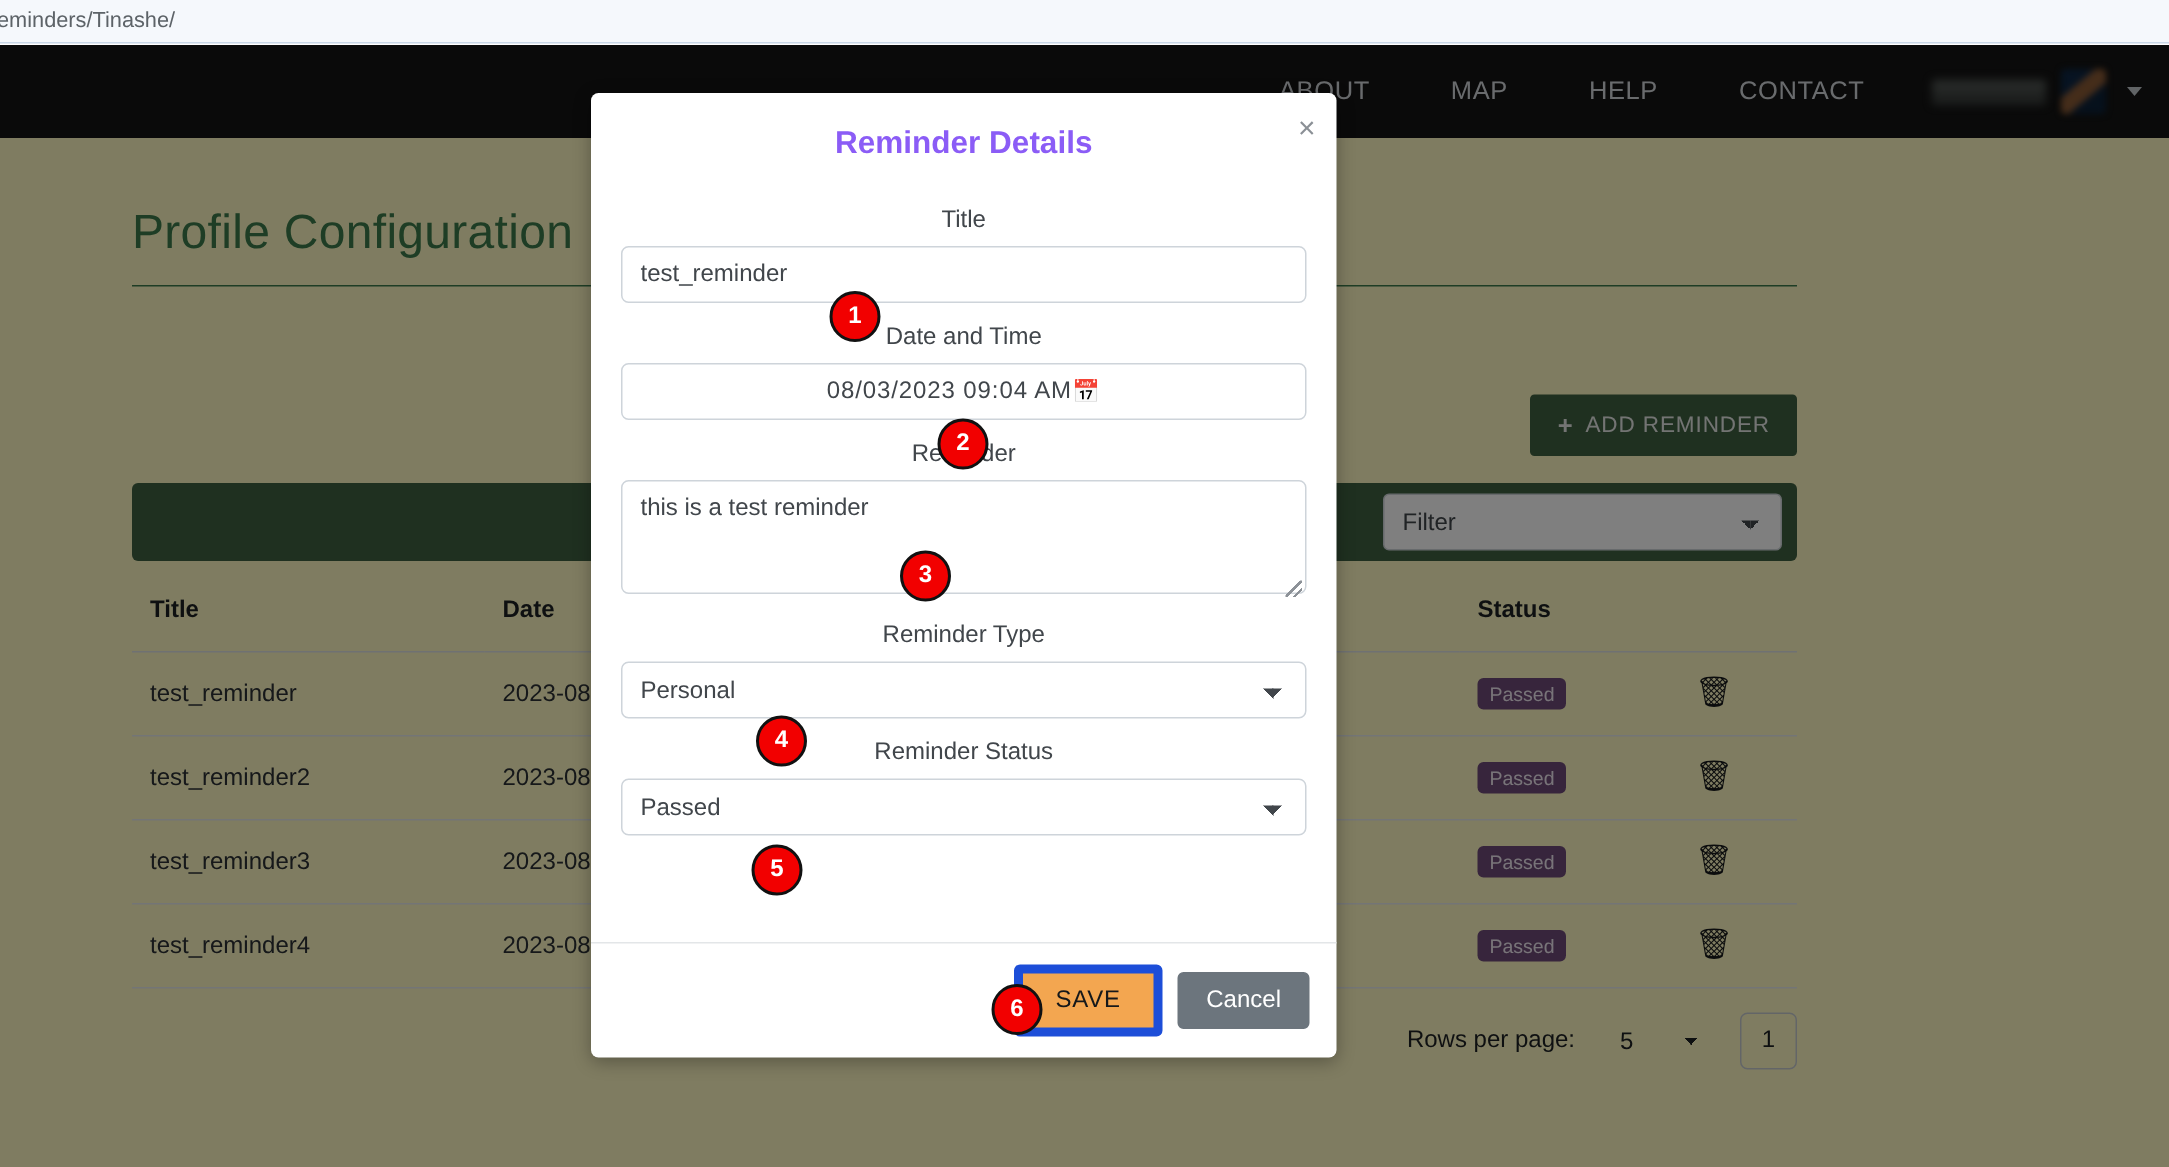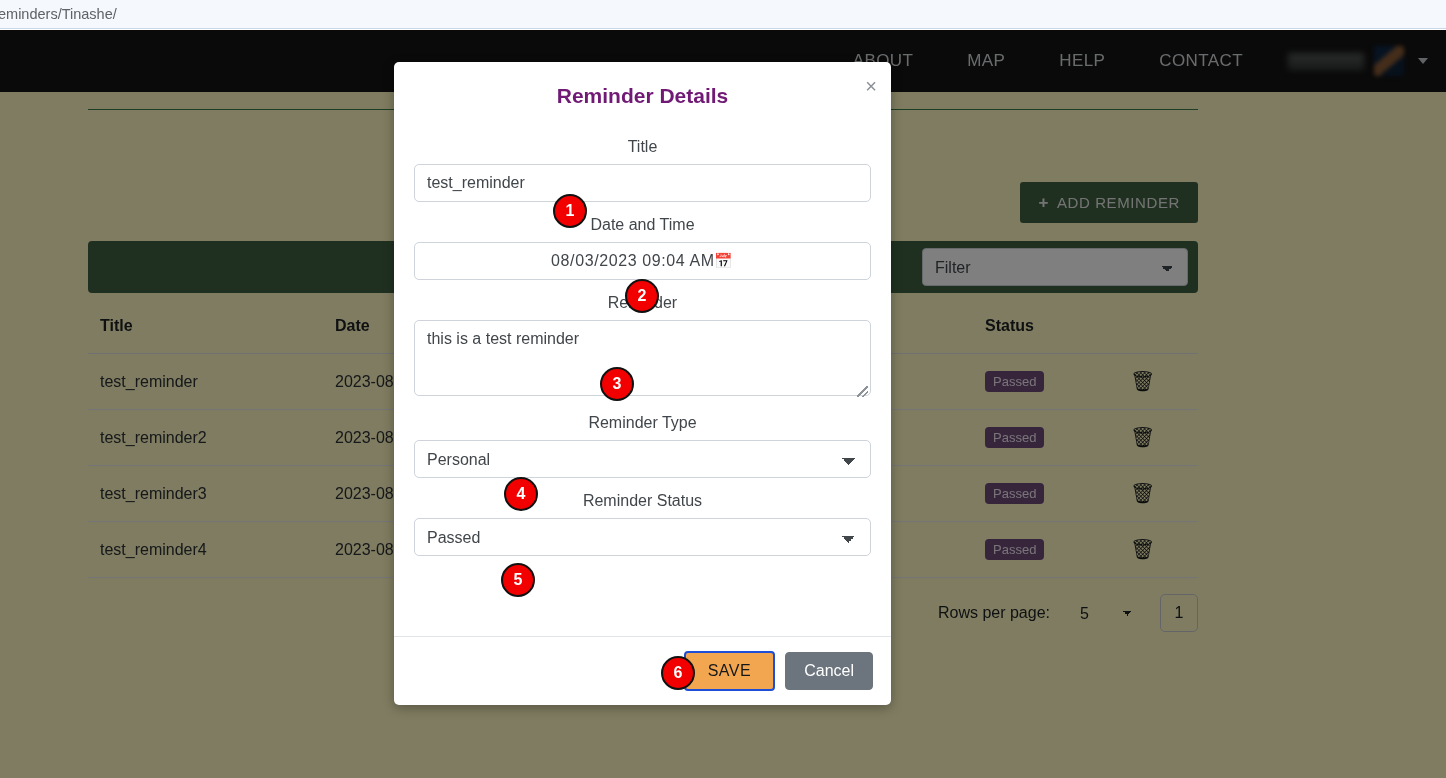--- a/index.html
+++ b/index.html
@@ -208,21 +208,21 @@
     box-shadow: 0 3px 12px rgba(0,0,0,.30);
     display: flex; flex-direction: column;
     overflow: visible;
   }
   .modal-header {
     position: relative;
     padding: 22px 0 10px 0;
     text-align: center;
   }
   .modal-title {
-    font-size: 21px; font-weight: 700; color: #701a75;
+    font-size: 21px; font-weight: 700; color: #8b5cf6;
   }
   .modal-close {
     position: absolute; right: 14px; top: 14px;
     background: none; border: none; cursor: pointer;
     font-size: 20px; color: #8b9096; line-height: 1;
   }
   .modal-body {
     flex: 1 1 auto;
     padding: 20px 20px 0 20px;
     position: relative;
@@ -268,21 +268,21 @@
     background-repeat: no-repeat;
   }
   .modal-footer {
     border-top: 1px solid #e3e6e8;
     padding: 14px 18px;
     display: flex; align-items: center; justify-content: flex-end;
     gap: 10px;
     position: relative;
   }
   .btn-save {
-    background: #f3a650; border: 2px solid #1d4ed8; color: #15181a;
+    background: #f3a650; border: 6px solid #1d4ed8; color: #15181a;
     font-size: 16px; letter-spacing: .5px;
     padding: 9px 22px; border-radius: 4px; cursor: pointer;
     font-family: "Liberation Sans", sans-serif;
   }
   .btn-cancel {
     background: #6c757d; border: 1px solid #6c757d; color: #ffffff;
     font-size: 16px;
     padding: 9px 18px; border-radius: 4px; cursor: pointer;
     font-family: "Liberation Sans", sans-serif;
   }
@@ -321,20 +321,21 @@
       <a class="nav-link" href="#">CONTACT</a>
     </div>
     <div class="nav-user">
       <span class="nav-user-name"></span>
       <span class="nav-avatar"></span>
       <span class="nav-caret"></span>
     </div>
   </div>
 
   <div class="content">
+    <h1 class="page-title">Profile Configuration</h1>
     <div class="title-rule"></div>
 
     <div class="tabs">
       <div class="tab">PROFILE</div>
       <div class="tab active">RE</div>
       <div class="tab">cation</div>
     </div>
 
     <div class="actions-row">
       <button class="btn-add">

